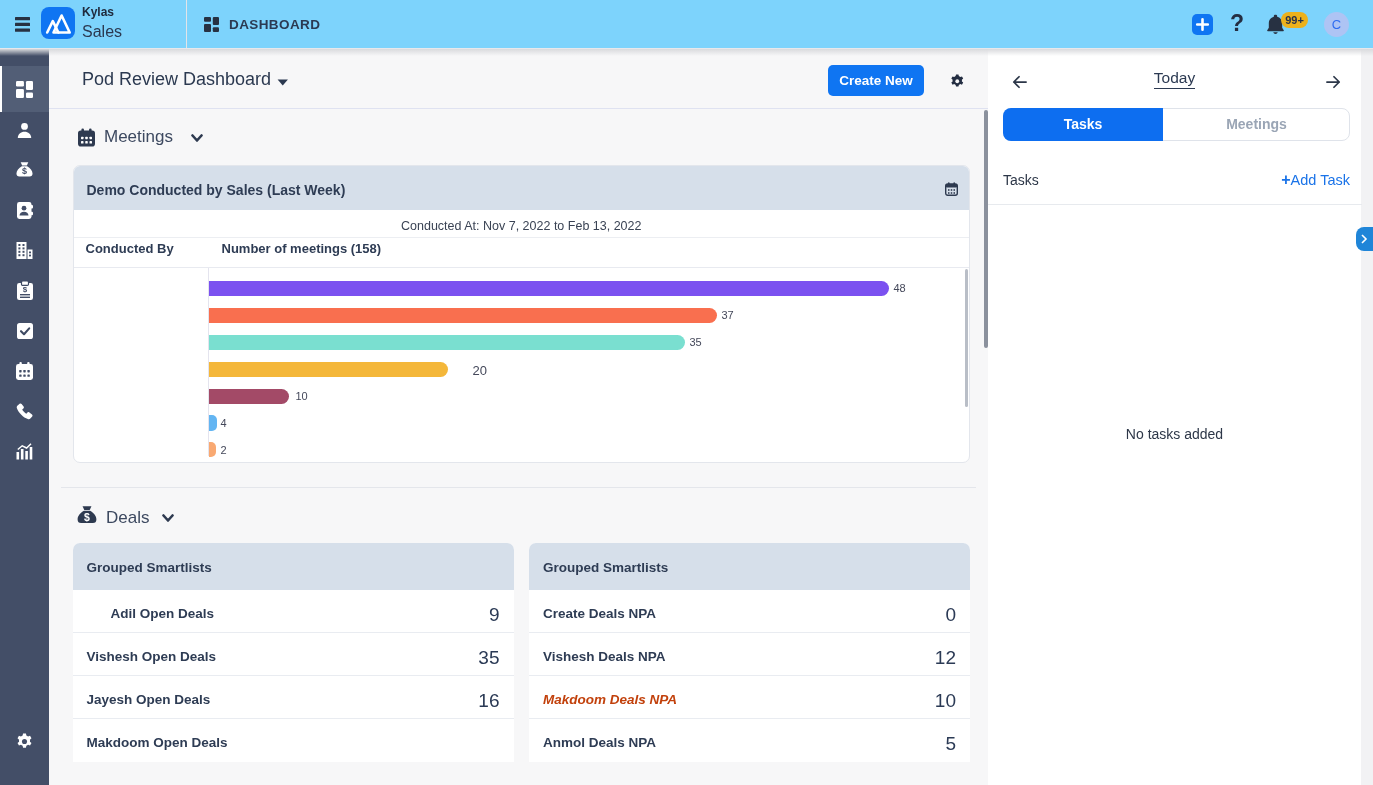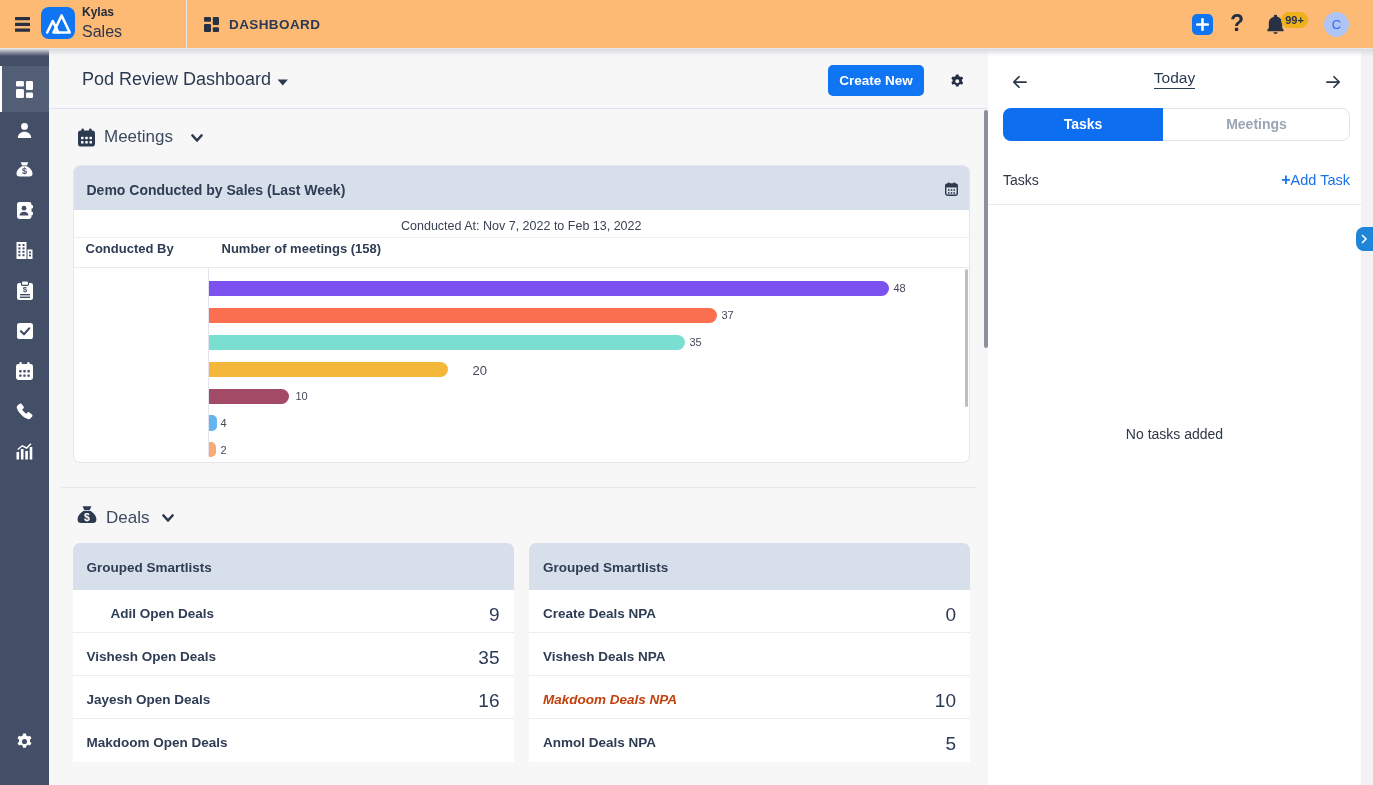--- a/index.html
+++ b/index.html
@@ -1,18 +1,18 @@
 <!DOCTYPE html>
 <html><head>
 <meta charset="utf-8">
 <style>
   * { margin:0; padding:0; box-sizing:border-box; }
   html,body { width:1373px; height:785px; overflow:hidden; font-family:"Liberation Sans", sans-serif; background:#fff; }
   .abs { position:absolute; }
-  #topbar { position:absolute; left:0; top:0; width:1373px; height:49px; background:#fdba74; border-bottom:1px solid #e7e8ec; z-index:30; }
+  #topbar { position:absolute; left:0; top:0; width:1373px; height:49px; background:#7dd3fc; border-bottom:1px solid #e7e8ec; z-index:30; }
   #shadow { position:absolute; left:0; top:49px; width:1373px; height:7px; background:linear-gradient(#d9dadd, rgba(217,218,221,0)); z-index:25; }
   #sidebar { position:absolute; left:0; top:49px; width:49px; height:736px; background:#434e67; z-index:20; }
   #main { position:absolute; left:49px; top:49px; width:939px; height:736px; background:#f7f7f8; z-index:5; }
   #rightpanel { position:absolute; left:988px; top:49px; width:385px; height:736px; background:#fff; z-index:5; }
 </style>
 </head>
 <body>
 <div id="main">
 
   <div class="abs" style="left:33px;top:20px;font-size:18px;font-weight:500;color:#2b3950;">Pod Review Dashboard</div>
@@ -117,20 +117,21 @@
     <div class="abs" style="left:0;top:0;width:441px;height:47px;background:#d6dfea;border-radius:7px 7px 0 0;"></div>
     <div class="abs" style="left:14px;top:17px;font-size:13.5px;font-weight:bold;color:#2e3c54;">Grouped Smartlists</div>
     <div class="abs" style="left:0;top:47px;width:441px;height:43px;border-bottom:1px solid #e9ecf1;"></div>
     <div class="abs" style="left:0;top:90px;width:441px;height:43px;border-bottom:1px solid #e9ecf1;"></div>
     <div class="abs" style="left:0;top:133px;width:441px;height:43px;border-bottom:1px solid #e9ecf1;"></div>
     <div class="abs" style="left:14px;top:63px;font-size:13.5px;font-weight:bold;color:#2e3c54;">Create Deals NPA</div>
     <div class="abs" style="left:14px;top:106px;font-size:13.5px;font-weight:bold;color:#2e3c54;text-align:center;">Vishesh Deals NPA</div>
     <div class="abs" style="left:14px;top:149px;font-size:13.5px;font-weight:bold;color:#c2410c;font-style:italic;">Makdoom Deals NPA</div>
     <div class="abs" style="left:14px;top:192px;font-size:13.5px;font-weight:bold;color:#2e3c54;">Anmol Deals NPA</div>
     <div class="abs" style="left:0;top:61px;width:427px;height:20px;font-size:19px;color:#2b3a55;text-align:right;">0</div>
+    <div class="abs" style="left:0;top:104px;width:427px;height:20px;font-size:19px;color:#2b3a55;text-align:right;">12</div>
     <div class="abs" style="left:0;top:147px;width:427px;height:20px;font-size:19px;color:#2b3a55;text-align:right;">10</div>
     <div class="abs" style="left:0;top:190px;width:427px;height:20px;font-size:19px;color:#2b3a55;text-align:right;">5</div>
   </div>
 </div>
 <div id="rightpanel">
 
   <div class="abs" style="left:373px;top:0;width:12px;height:736px;background:#f2f2f4;"></div>
 
   <svg class="abs" style="left:24px;top:26px;" width="15" height="14" viewBox="0 0 17 16">
     <path d="M16 8 H2 M8 2 L2 8 L8 14" fill="none" stroke="#2b3648" stroke-width="2" stroke-linecap="round" stroke-linejoin="round"></path>

